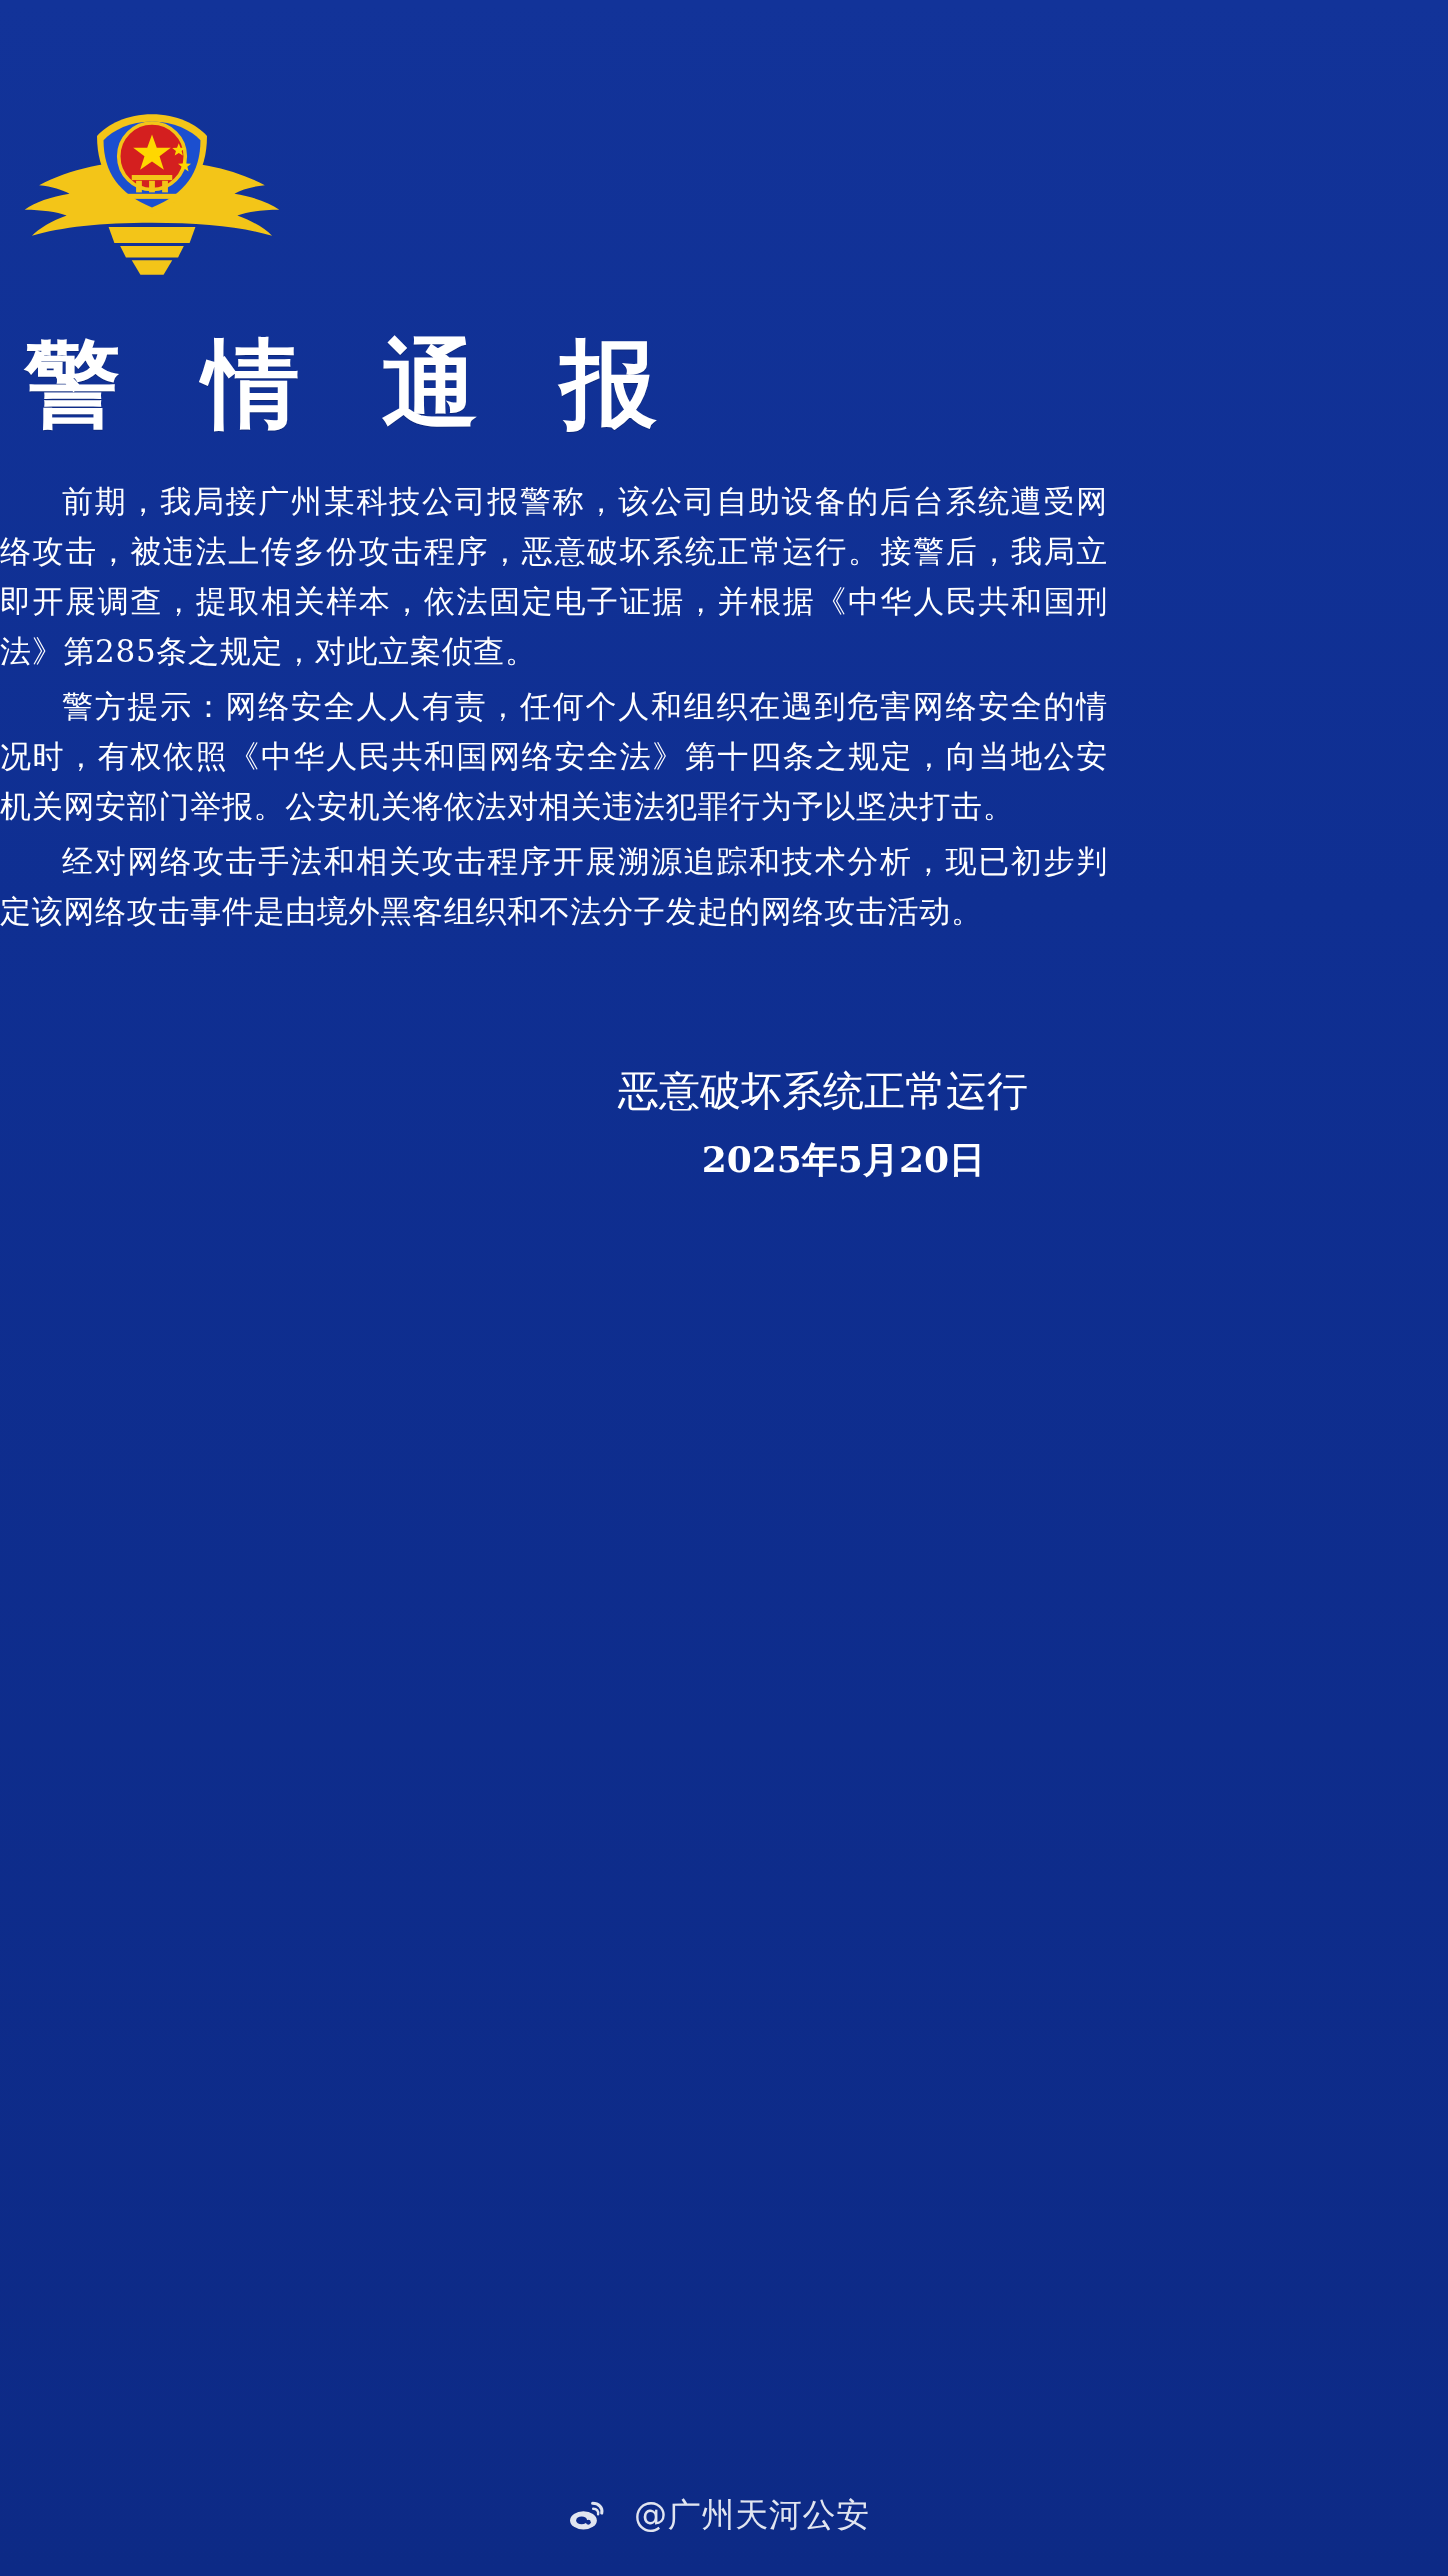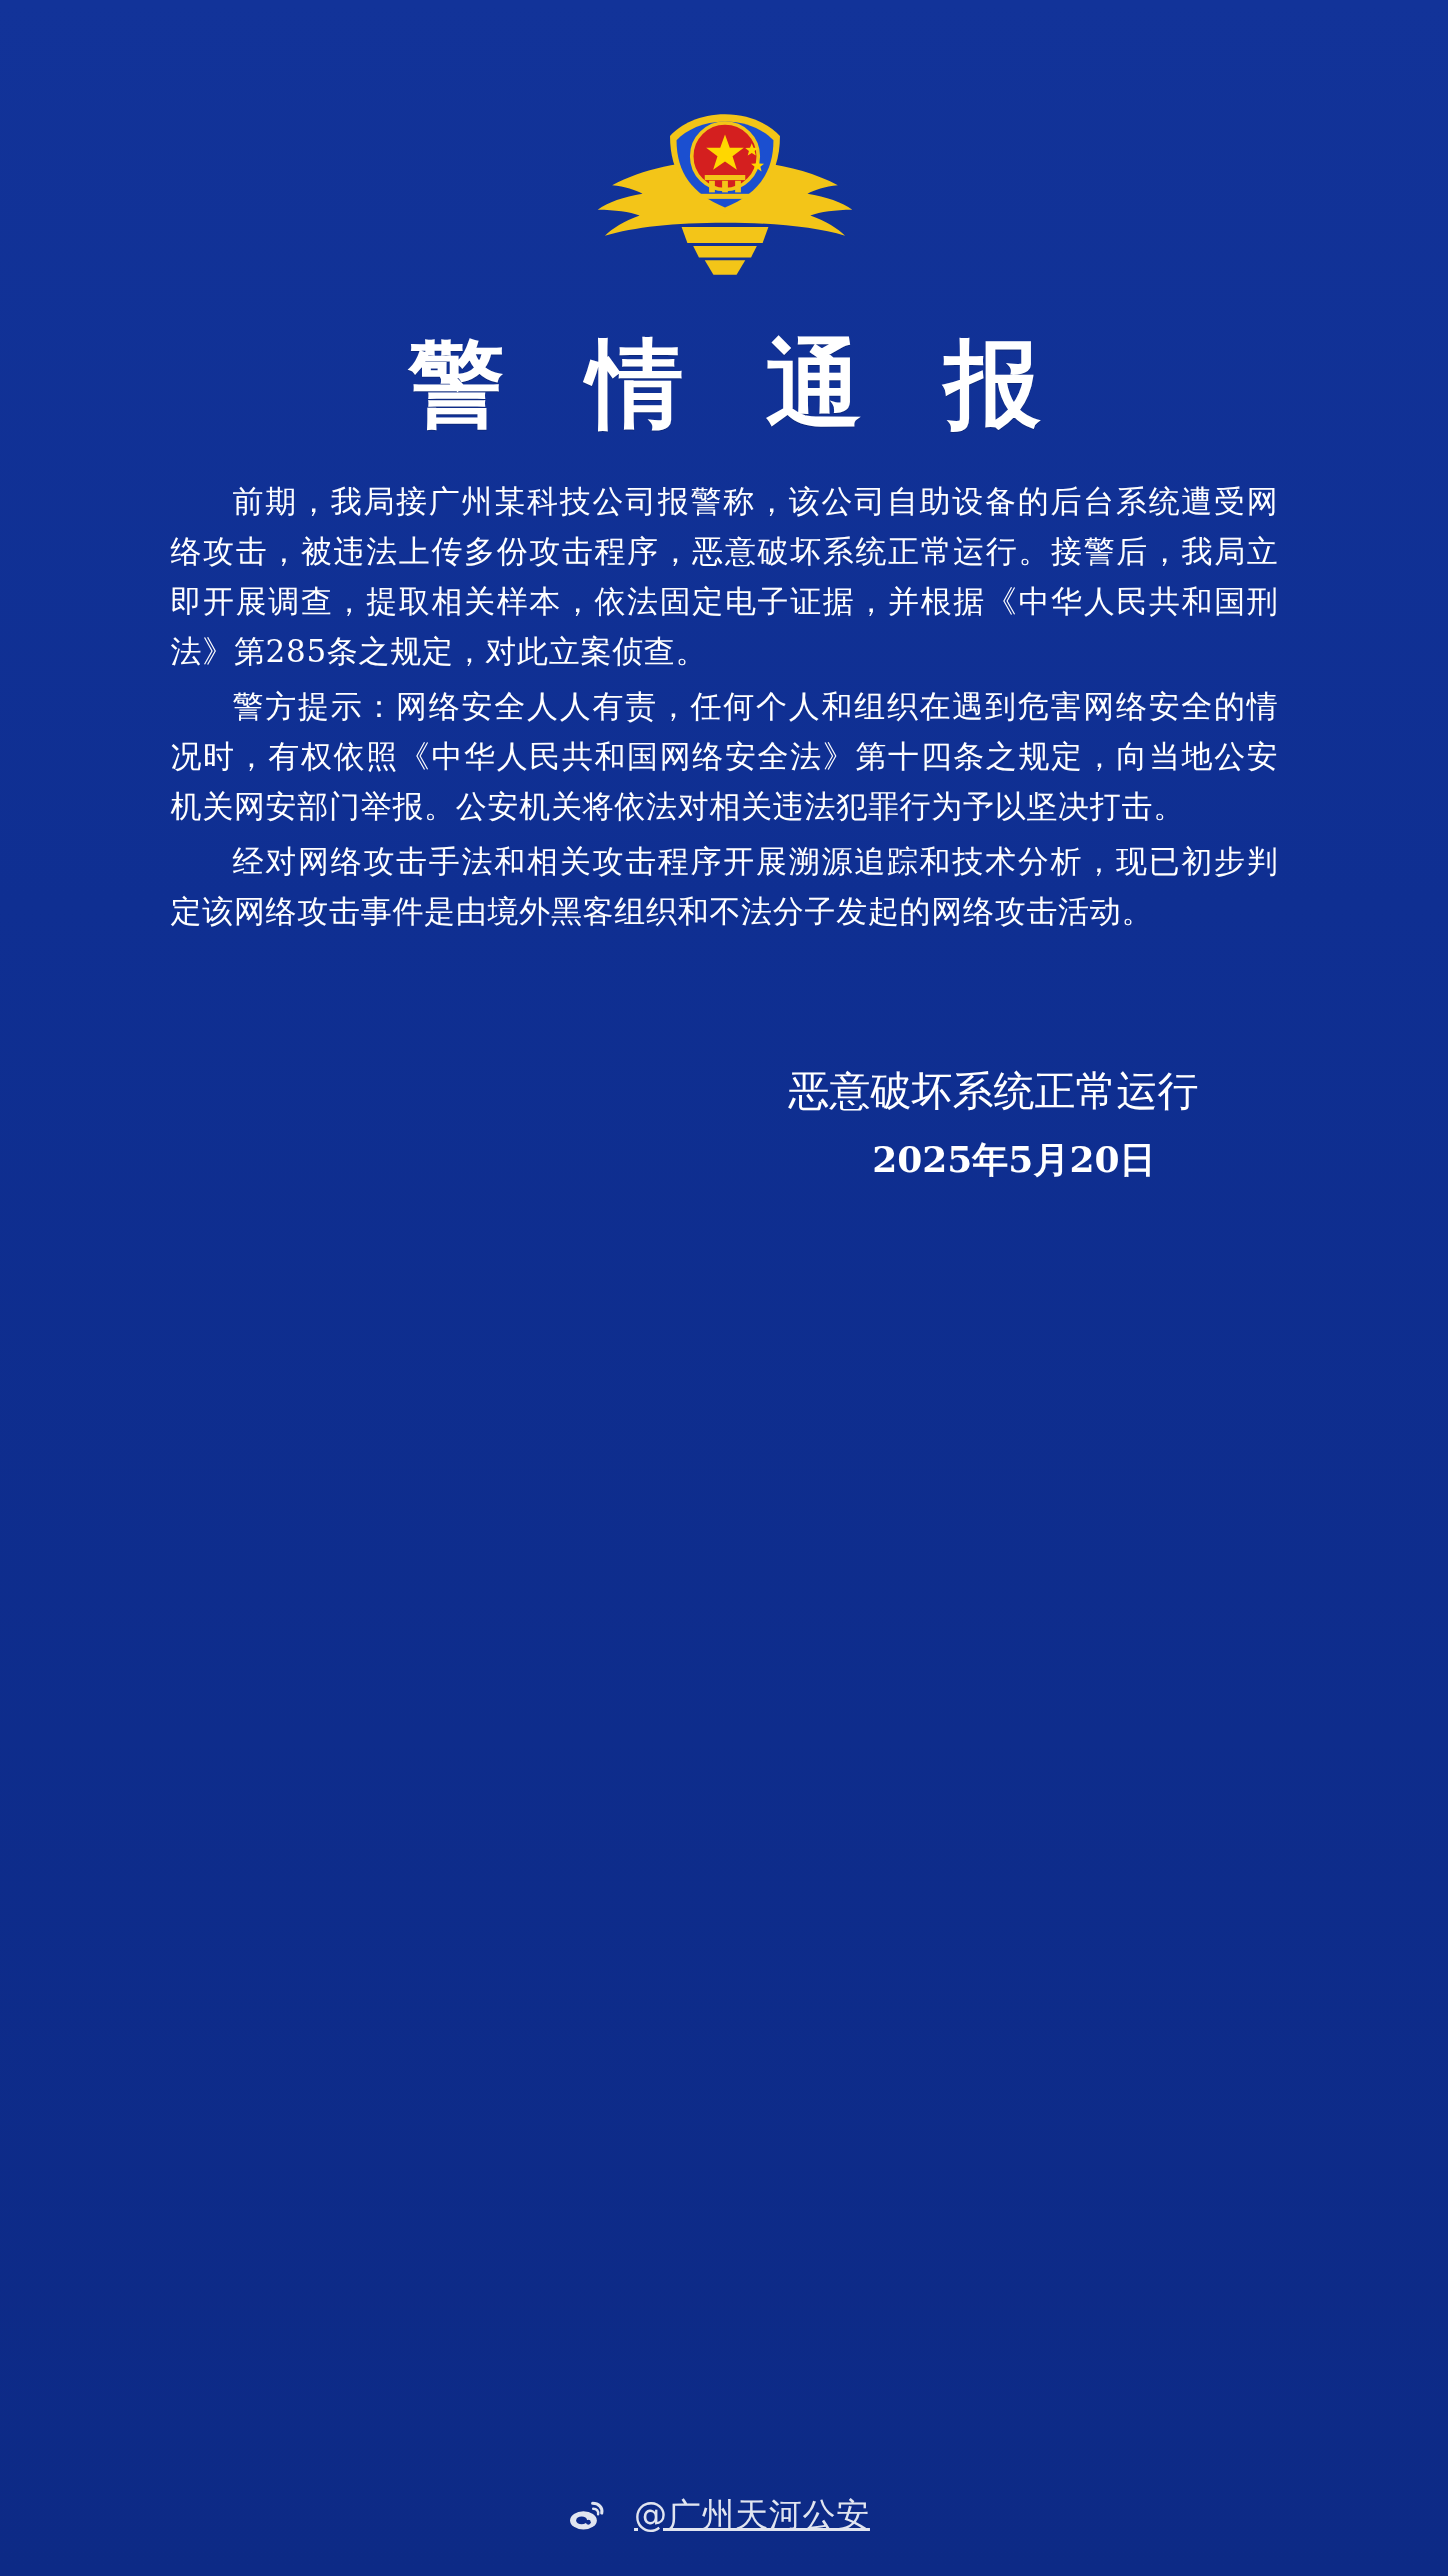--- a/index.html
+++ b/index.html
@@ -15,21 +15,21 @@
     color: #ffffff;
     overflow: hidden;
   }
 
   .page {
     position: absolute;
     inset: 0;
     background: linear-gradient(180deg, #123399 0%, #0f2f92 35%, #0d2a86 100%);
     display: flex;
     flex-direction: column;
-    align-items: center;
+    align-items: flex-start;
   }
 
   
   .emblem-wrap {
     margin-top: 94px;
     width: 304px;
     height: 217px;
     position: relative;
   }
   .emblem-svg { display: block; width: 100%; height: 100%; }
@@ -84,21 +84,20 @@
   .footer {
     position: absolute;
     left: 0;
     right: 12px;
     bottom: 38px;
     display: flex;
     align-items: center;
     justify-content: center;
     gap: 28px;
     opacity: 0.88;
-    text-decoration: underline;
   }
   .weibo-icon {
     width: 39px;
     height: 39px;
     display: inline-block;
   }
   .footer-text {
     font-size: 33px;
     font-family: "DejaVu Sans", "Liberation Sans", sans-serif;
     letter-spacing: 0.7px;

